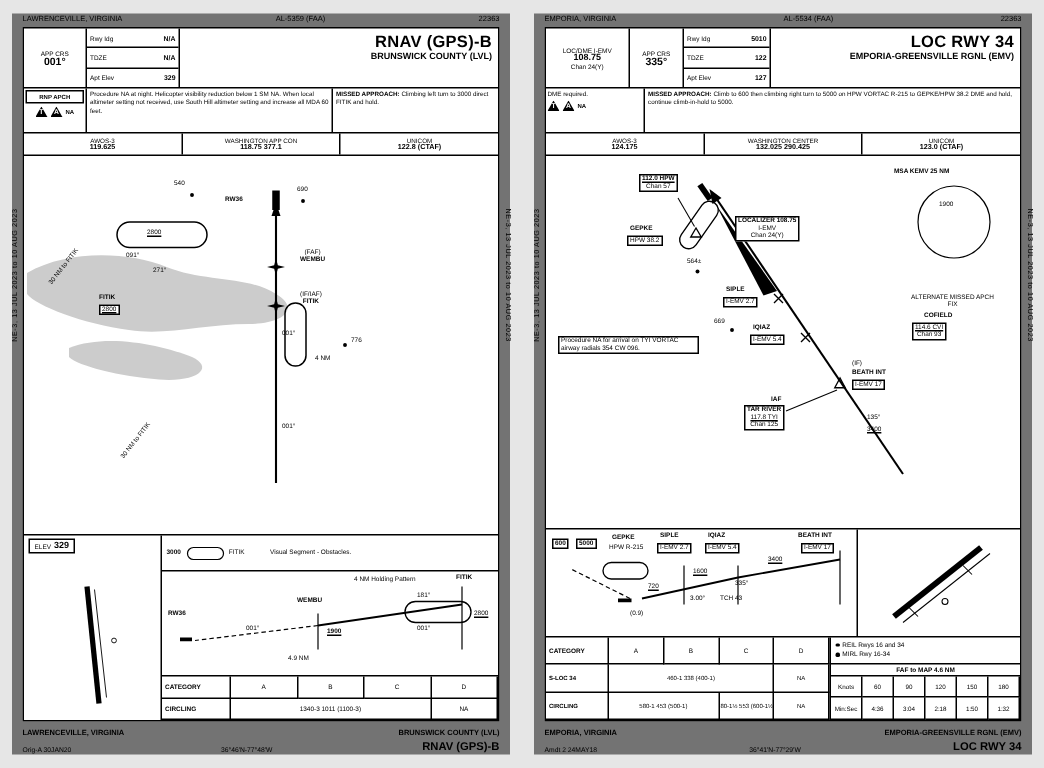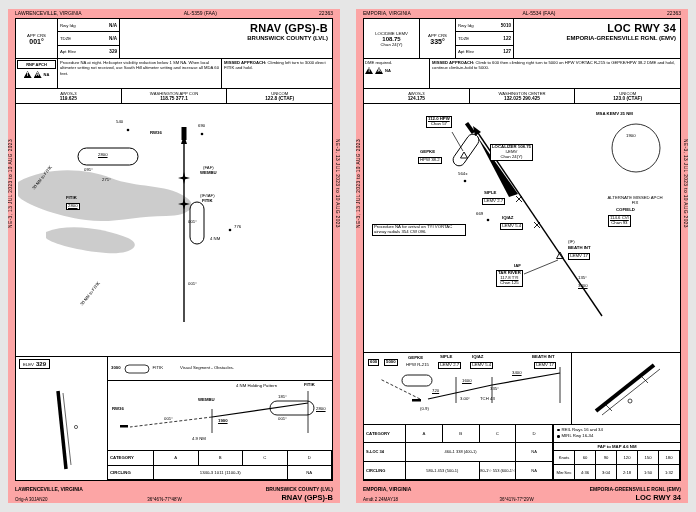--- a/index.html
+++ b/index.html
@@ -1,19 +1,19 @@
 <!DOCTYPE html>
 <html><head>
 <meta charset="utf-8">
 <style>
   * { box-sizing:border-box; margin:0; padding:0; }
   html,body { width:696px; height:512px; }
   body { font-family:"Liberation Sans", sans-serif; color:#000; background:#e9e9e9; }
   #screen { position:relative; width:696px; height:512px; background:#e6e6e6; overflow:hidden; }
-  .plate { position:absolute; top:9px; width:332px; height:494px; background:#fca5a5; }
+  .plate { position:absolute; top:9px; width:332px; height:494px; background:#737373; }
   .mtop { position:absolute; top:0; left:7px; right:7px; height:8px; display:flex; justify-content:space-between; font-size:5px; line-height:8px; }
   .sd { position:absolute; font-size:4.8px; white-space:nowrap; letter-spacing:.4px; }
   .sdl { left:0; top:130px; writing-mode:vertical-rl; transform:rotate(180deg); }
   .sdr { right:0; top:130px; writing-mode:vertical-rl; }
   .chart { position:absolute; left:7px; right:7px; top:9px; bottom:22px; border:1.2px solid #000; background:#fff; display:flex; flex-direction:column; }
   
   .hdr { height:40px; display:flex; border-bottom:1px solid #000; }
   .hcell { border-right:1px solid #000; display:flex; flex-direction:column; align-items:center; justify-content:center; }
   .appcrs { width:42px; }
   .locbox { width:56px; }

